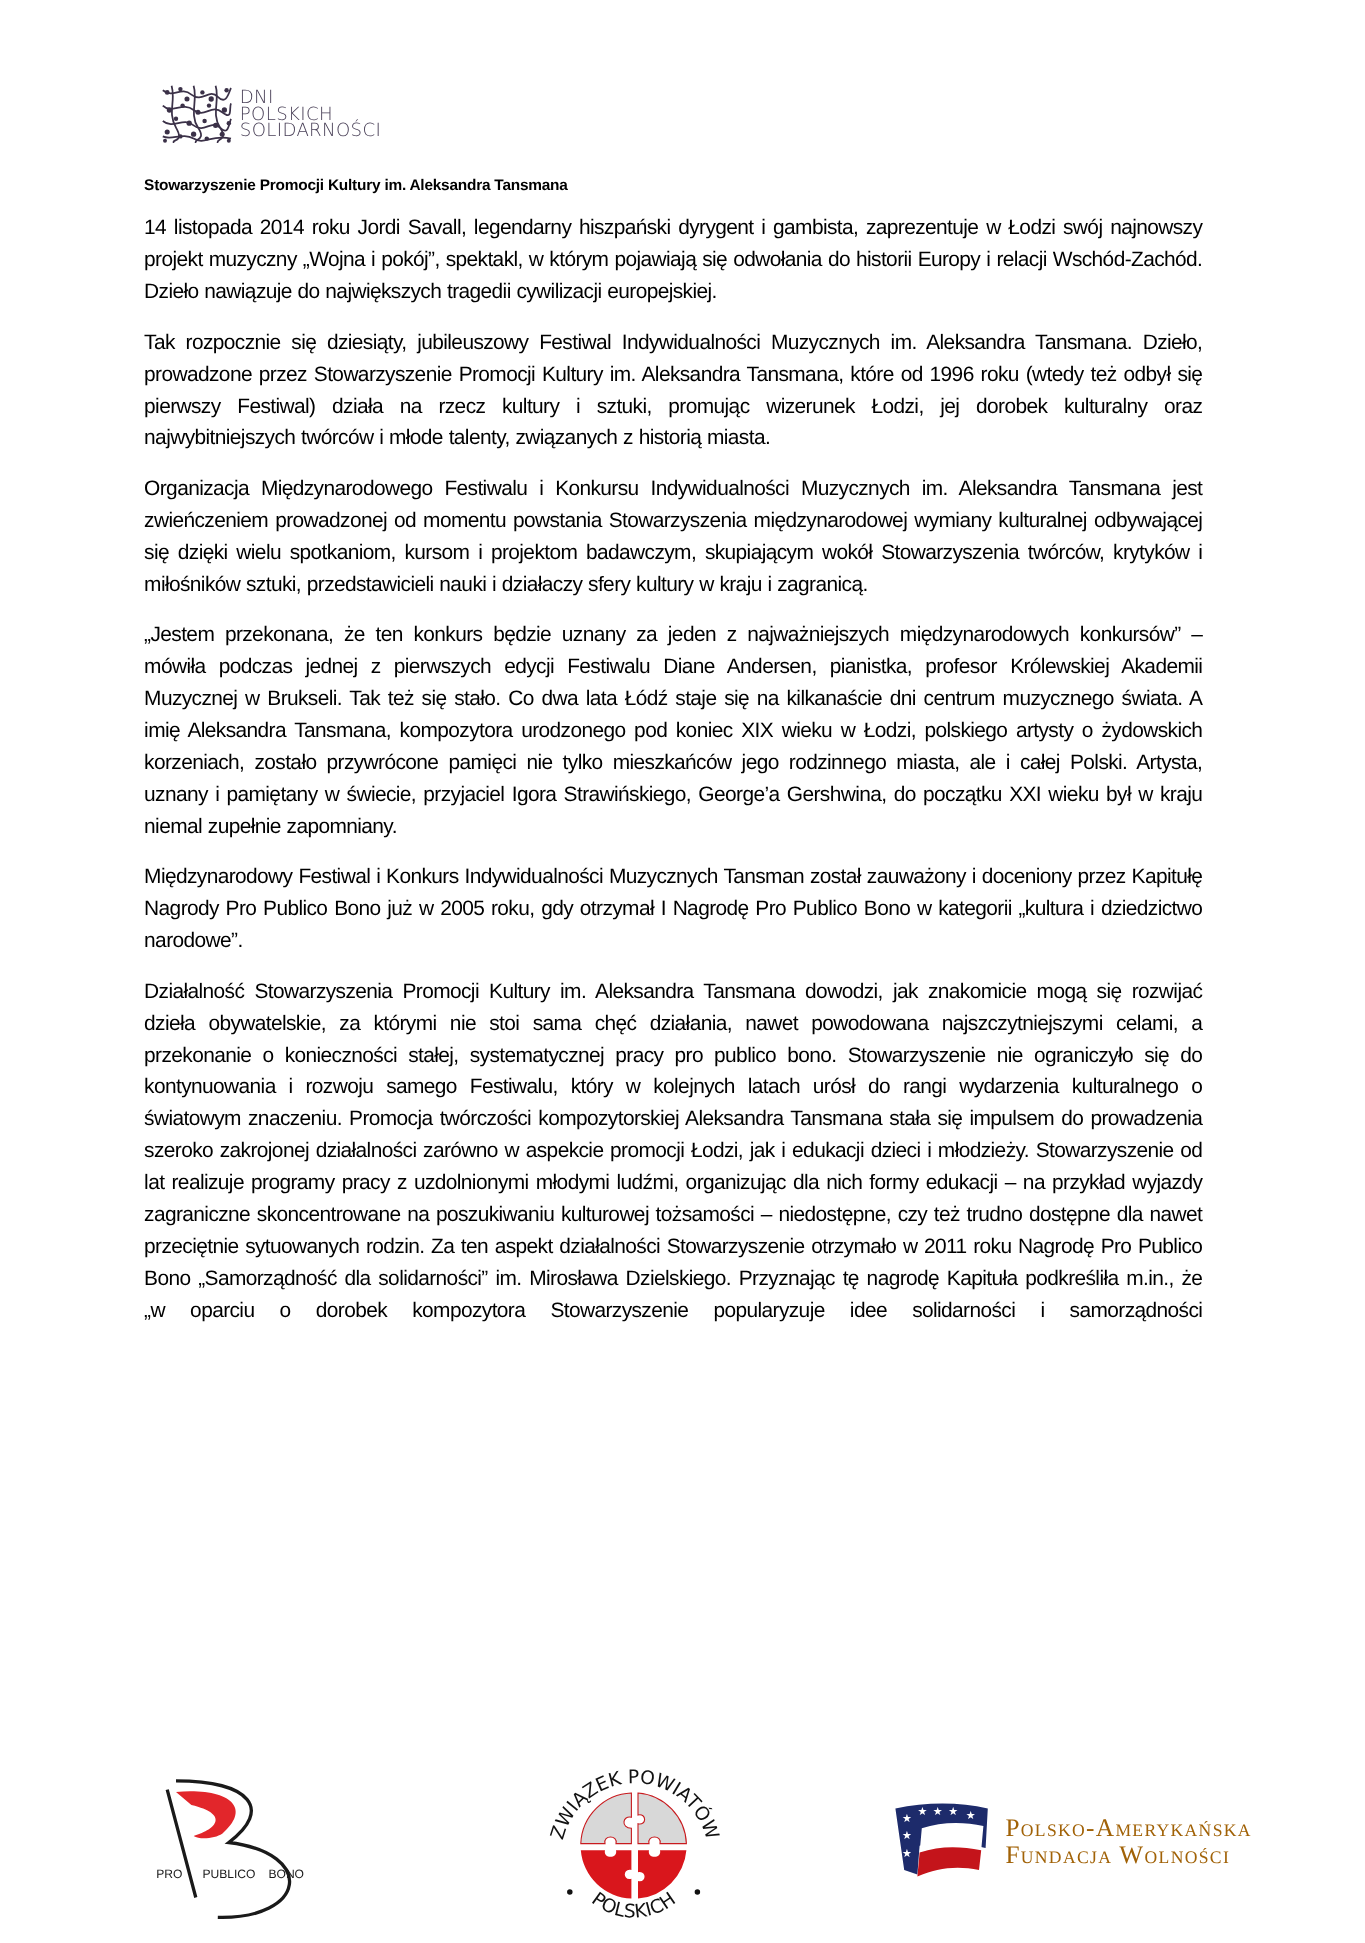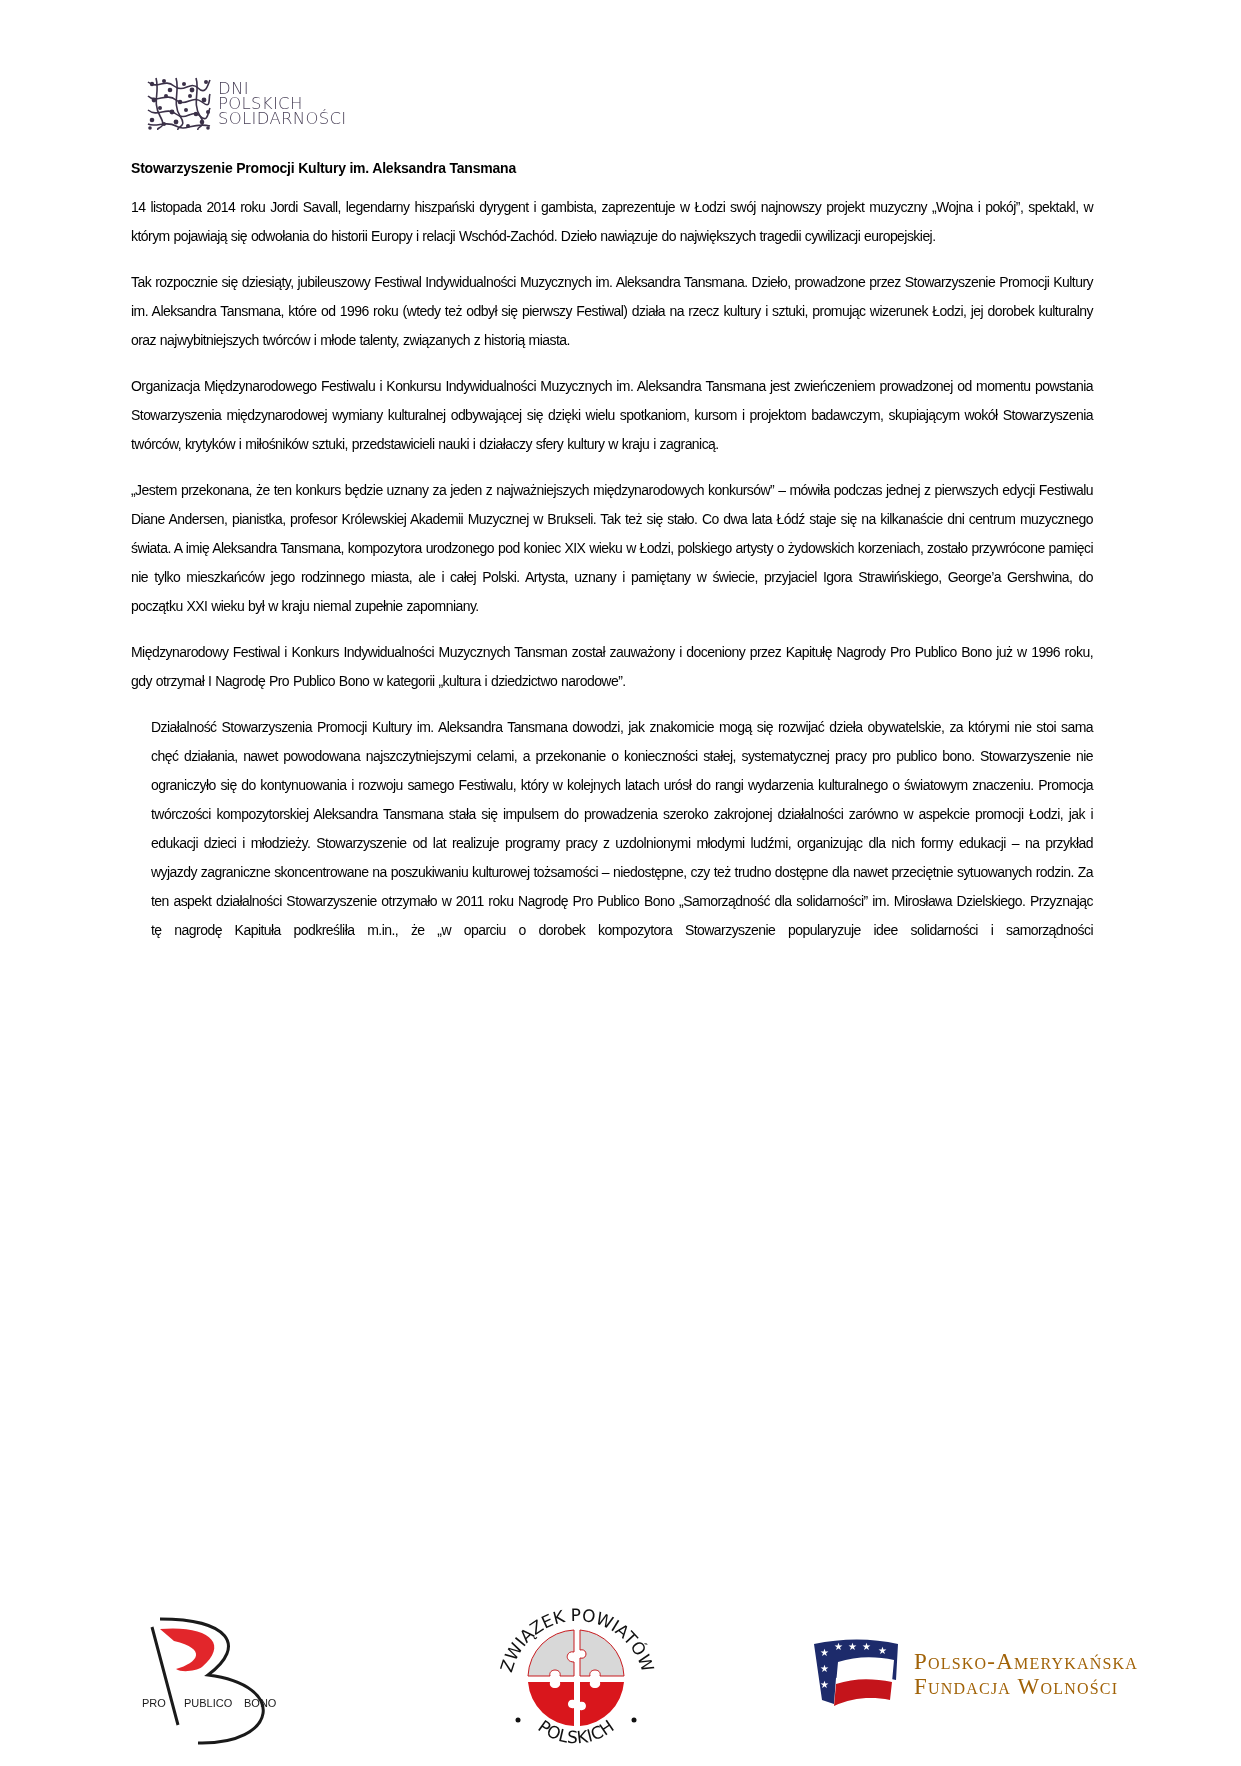--- a/index.html
+++ b/index.html
@@ -8,22 +8,22 @@
 
   
   .header-logo { position: absolute; left: 146px; top: 76px; display: flex; align-items: center; }
   .header-logo svg { display: block; }
   .header-logo .logo-text { margin-left: 6px; font-family: "DejaVu Sans", sans-serif; font-size: 16.5px; line-height: 15px; color: #4a4158; letter-spacing: 0.3px; font-weight: 300; }
   .header-logo .logo-text div { white-space: nowrap; }
 
   
   .content { position: absolute; left: 131px; top: 154px; width: 962px; }
   .doc-title { font-weight: bold; font-size: 14px; line-height: 29px; margin: 0 0 10px 0; transform-origin: left top; letter-spacing: -0.2px; }
-  .para { font-size: 14px; line-height: 29px; text-align: justify; margin: 0 0 17px 0; letter-spacing: -0.55px; word-spacing: 0.5px; hyphens: none; }
-  .para:last-child { text-align-last: justify; margin-left: 20px; }
+  .para { font-size: 19px; line-height: 29px; text-align: justify; margin: 0 0 17px 0; letter-spacing: -0.55px; word-spacing: 0.5px; hyphens: none; }
+  .para:last-child { text-align-last: justify; }
 
   
   .footer-logo { position: absolute; }
   .ppb { left: 138px; top: 1615px; width: 160px; height: 135px; }
   .zpp { left: 488px; top: 1596px; width: 175px; height: 170px; }
   .pafw { left: 812px; top: 1638px; display: flex; align-items: center; }
   .pafw .pafw-text { margin-left: 14px; font-family: "Liberation Serif", serif; color: #a16207; font-size: 23px; line-height: 25px; letter-spacing: 1.2px; font-variant: small-caps; }
   .pafw .pafw-text div { white-space: nowrap; }
 </style>
 </head>
@@ -74,21 +74,21 @@
       <div>SOLIDARNOŚCI</div>
     </div>
   </div>
 
   <div class="content">
     <h1 class="doc-title">Stowarzyszenie Promocji Kultury im. Aleksandra Tansmana</h1>
     <p class="para">14 listopada 2014 roku Jordi Savall, legendarny hiszpański dyrygent i gambista, zaprezentuje  w Łodzi swój najnowszy projekt muzyczny „Wojna i pokój”, spektakl, w którym pojawiają się odwołania do historii Europy i relacji Wschód-Zachód. Dzieło nawiązuje do największych tragedii cywilizacji europejskiej.</p>
     <p class="para">Tak rozpocznie się dziesiąty, jubileuszowy Festiwal Indywidualności Muzycznych im. Aleksandra Tansmana. Dzieło, prowadzone przez Stowarzyszenie Promocji Kultury im. Aleksandra Tansmana, które od 1996 roku (wtedy też odbył się pierwszy Festiwal) działa na rzecz kultury i sztuki, promując wizerunek Łodzi, jej dorobek kulturalny oraz najwybitniejszych twórców i młode talenty, związanych z historią miasta.</p>
     <p class="para">Organizacja Międzynarodowego Festiwalu i Konkursu Indywidualności Muzycznych im. Aleksandra Tansmana jest zwieńczeniem prowadzonej od momentu powstania Stowarzyszenia międzynarodowej wymiany kulturalnej odbywającej się dzięki wielu spotkaniom, kursom i projektom badawczym, skupiającym wokół Stowarzyszenia twórców, krytyków i miłośników sztuki, przedstawicieli nauki i działaczy sfery kultury w kraju i zagranicą.</p>
     <p class="para">„Jestem przekonana, że ten konkurs będzie uznany za jeden z najważniejszych międzynarodowych konkursów” – mówiła podczas jednej z pierwszych edycji Festiwalu Diane Andersen, pianistka, profesor Królewskiej Akademii Muzycznej w Brukseli. Tak też się stało. Co dwa lata Łódź staje się na kilkanaście dni centrum muzycznego świata. A imię Aleksandra Tansmana, kompozytora urodzonego pod koniec XIX wieku w Łodzi, polskiego artysty o żydowskich korzeniach, zostało przywrócone pamięci nie tylko mieszkańców jego rodzinnego miasta, ale i całej Polski. Artysta, uznany i pamiętany w świecie, przyjaciel Igora Strawińskiego, George’a Gershwina, do początku XXI wieku był w kraju niemal zupełnie zapomniany.</p>
-    <p class="para">Międzynarodowy Festiwal i Konkurs Indywidualności Muzycznych Tansman został zauważony i doceniony przez Kapitułę Nagrody Pro Publico Bono już w 1996 roku, gdy otrzymał I Nagrodę Pro Publico Bono w kategorii „kultura i dziedzictwo narodowe”.</p>
+    <p class="para">Międzynarodowy Festiwal i Konkurs Indywidualności Muzycznych Tansman został zauważony i doceniony przez Kapitułę Nagrody Pro Publico Bono już w 2005 roku, gdy otrzymał I Nagrodę Pro Publico Bono w kategorii „kultura i dziedzictwo narodowe”.</p>
     <p class="para">Działalność Stowarzyszenia Promocji Kultury im. Aleksandra Tansmana  dowodzi, jak znakomicie mogą się rozwijać dzieła obywatelskie, za którymi nie stoi sama chęć działania, nawet powodowana najszczytniejszymi celami, a przekonanie o konieczności stałej, systematycznej pracy pro publico bono. Stowarzyszenie nie ograniczyło się do kontynuowania i rozwoju samego Festiwalu, który w kolejnych latach urósł do rangi wydarzenia kulturalnego o światowym znaczeniu. Promocja twórczości kompozytorskiej Aleksandra Tansmana stała się impulsem do prowadzenia szeroko zakrojonej działalności zarówno w aspekcie promocji Łodzi, jak i edukacji dzieci i młodzieży. Stowarzyszenie od lat realizuje programy pracy z uzdolnionymi młodymi ludźmi, organizując dla nich formy edukacji – na przykład wyjazdy zagraniczne skoncentrowane na poszukiwaniu kulturowej tożsamości – niedostępne, czy też trudno dostępne dla nawet przeciętnie sytuowanych rodzin. Za ten aspekt działalności Stowarzyszenie otrzymało w 2011 roku Nagrodę Pro Publico Bono „Samorządność dla solidarności” im. Mirosława Dzielskiego. Przyznając tę nagrodę Kapituła podkreśliła m.in., że „w oparciu o dorobek kompozytora Stowarzyszenie popularyzuje idee solidarności i samorządności</p>
   </div>
 
   <svg class="footer-logo ppb" viewBox="0 0 160 135">
     <path d="M14 12 L40 110 M22 4 C90 4, 110 30, 70 60 C150 70, 140 130, 60 128" fill="none" stroke="#1a1a1a" stroke-width="3"></path>
     <path d="M22 14 C70 10, 92 28, 64 52 C58 56, 44 58, 38 54 C60 48, 70 34, 36 26 Z" fill="#e2262b"></path>
     <text x="4" y="92" font-family="Liberation Sans, sans-serif" font-size="11" fill="#1a1a1a">PRO</text>
     <text x="46" y="92" font-family="Liberation Sans, sans-serif" font-size="11" fill="#1a1a1a">PUBLICO</text>
     <text x="106" y="92" font-family="Liberation Sans, sans-serif" font-size="11" fill="#1a1a1a">BONO</text>
   </svg>

